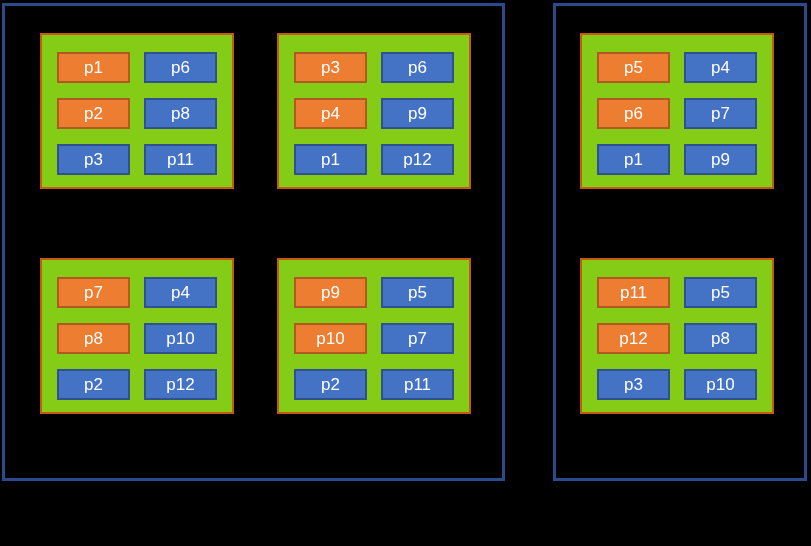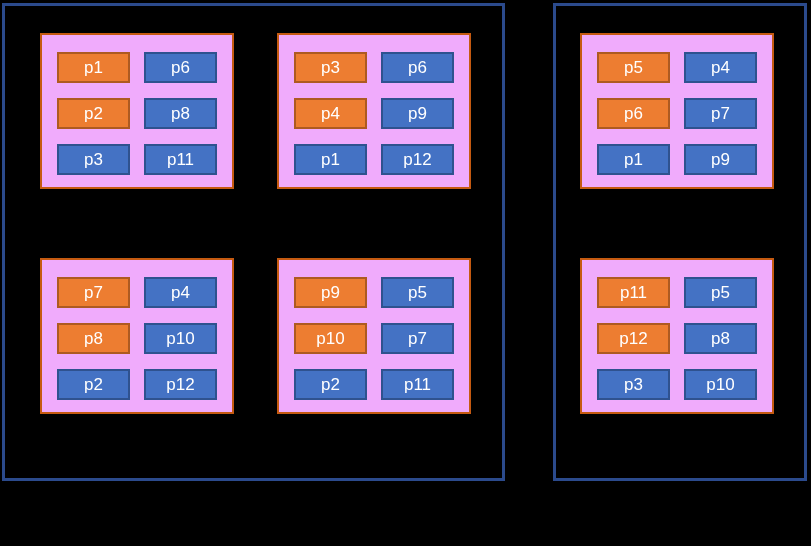--- a/index.html
+++ b/index.html
@@ -23,21 +23,21 @@
     border: 3px solid #2B4A8C;
     background: transparent;
   }
   .zone-left  { left: 2px;   top: 3px; width: 503px; height: 478px; }
   .zone-right { left: 553px; top: 3px; width: 254px; height: 478px; }
 
   .node {
     position: absolute;
     width: 194px;
     height: 156px;
-    background: #f0abfc;
+    background: #84cc16;
     border: 2px solid #C55A11;
     display: flex;
     gap: 14px;
     padding: 17px 15px 12px 15px;
   }
   .node-pos-tl { left: 35px;  top: 27px; }
   .node-pos-tr { left: 272px; top: 27px; }
   .node-pos-bl { left: 35px;  top: 252px; }
   .node-pos-br { left: 272px; top: 252px; }
   .node-pos-rt { left: 24px;  top: 27px; }

